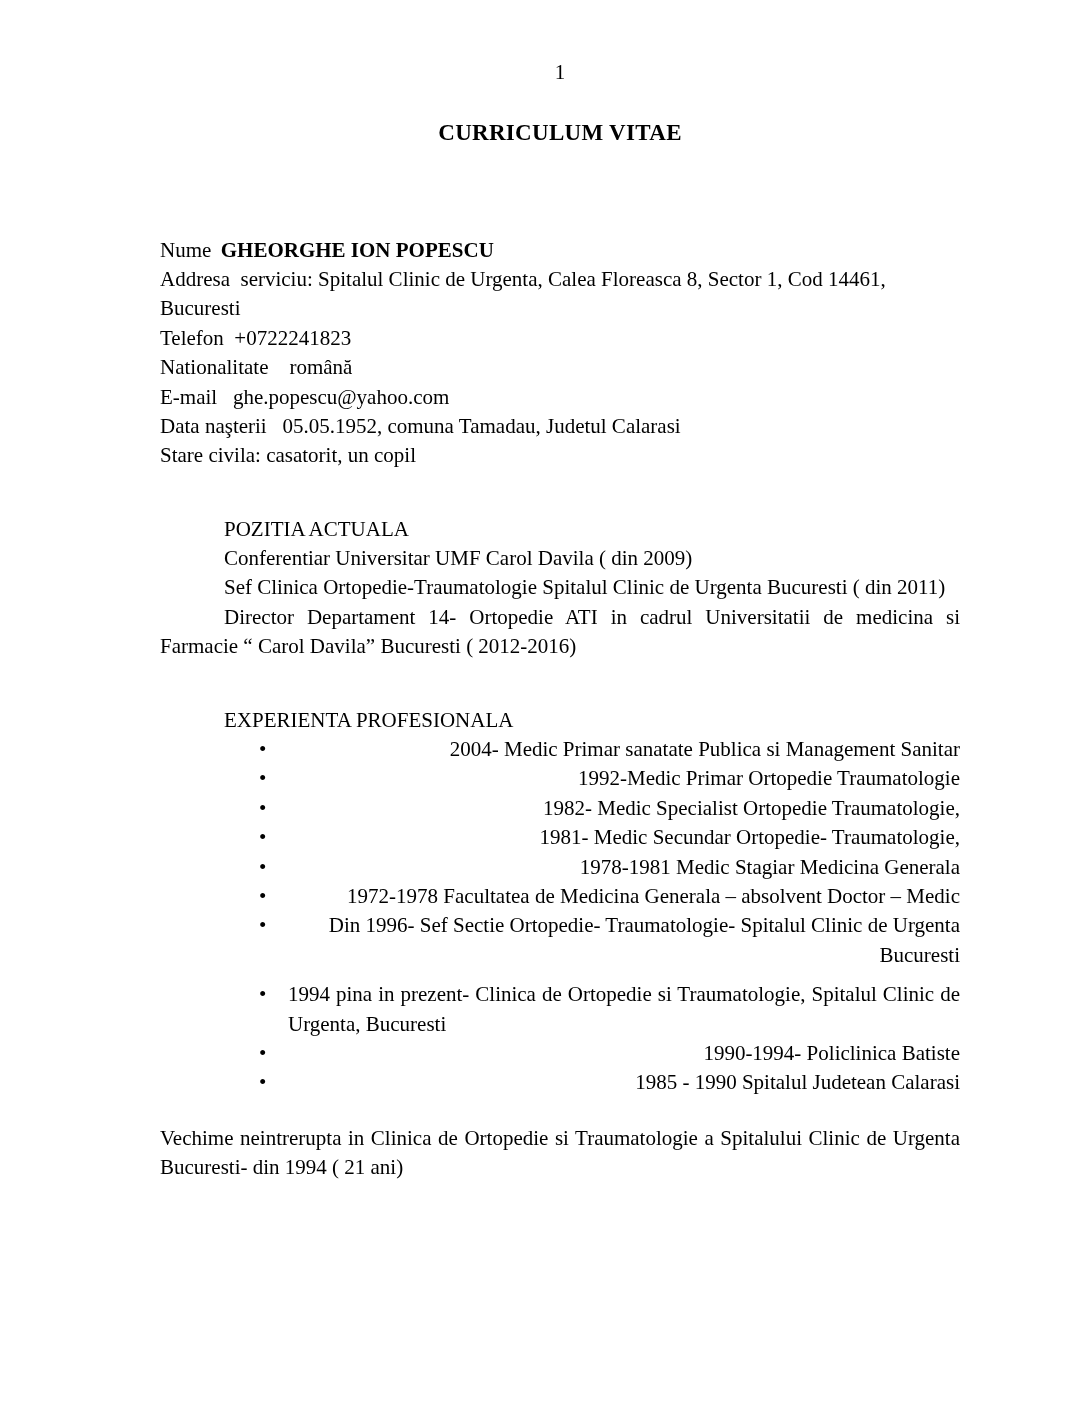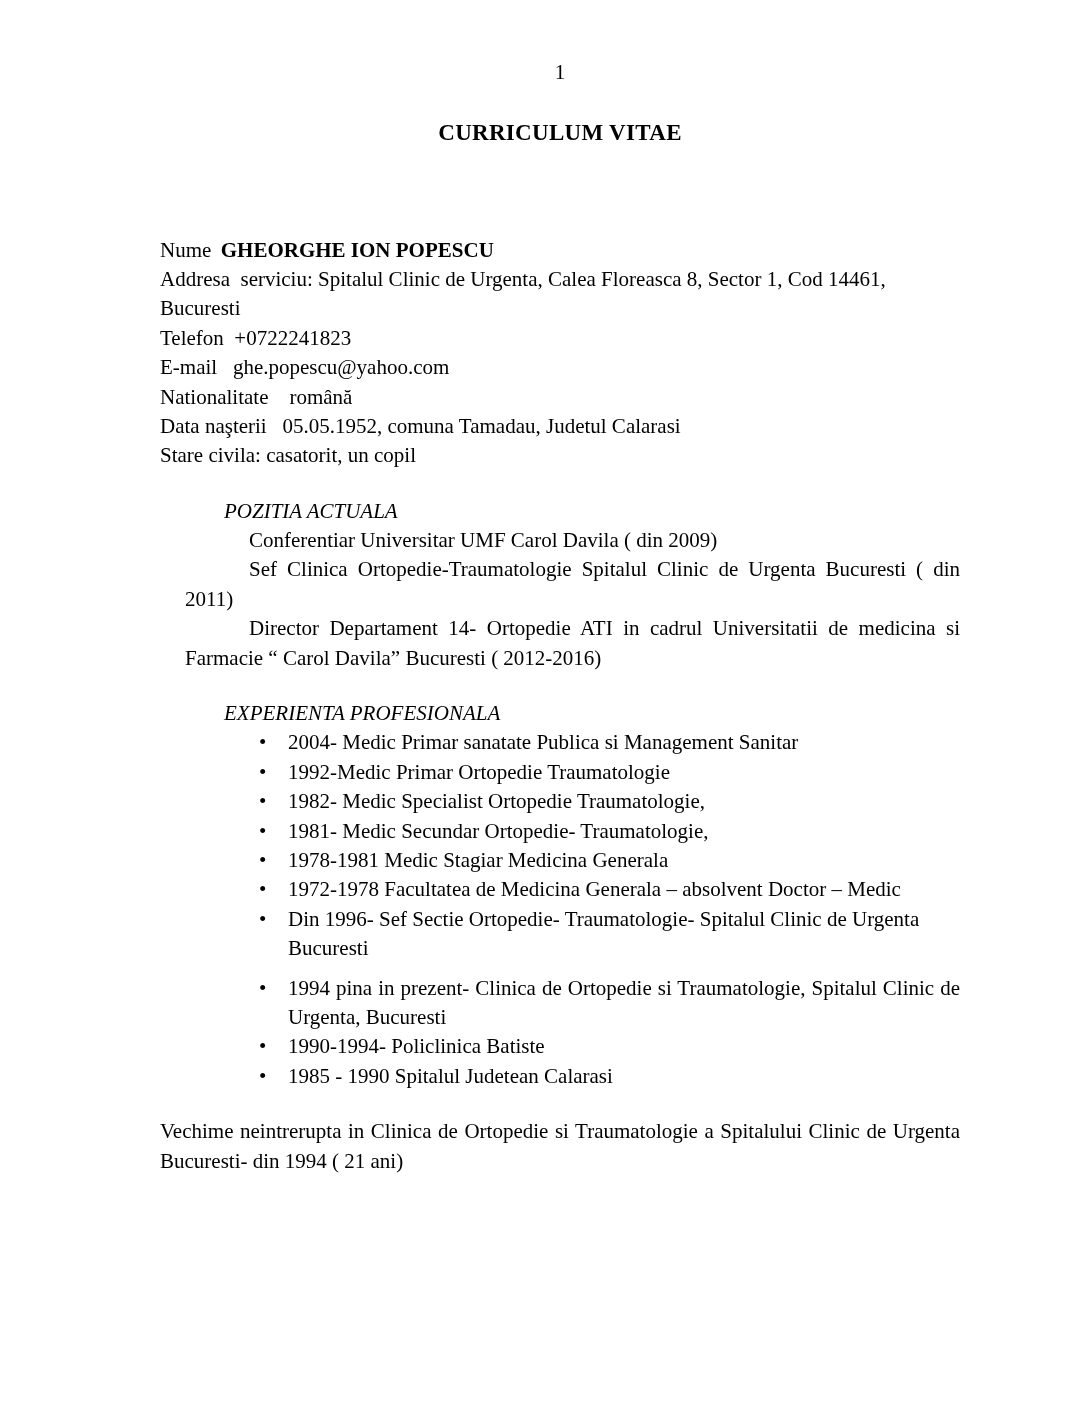--- a/index.html
+++ b/index.html
@@ -29,35 +29,34 @@
     margin-bottom: 86px;
   }
   .info p {
     white-space: pre-wrap;
   }
   .name-line .bold {
     font-weight: bold;
     margin-left: 0.45em;
   }
   .section-heading {
-    font-style: italic;
     text-indent: 64px;
-    margin-top: 26px;
+    margin-top: 44px;
   }
   .indent-par {
     text-indent: 64px;
     text-align: justify;
-    margin-left: 25px;
   }
   ul.exp-list {
     list-style: none;
     padding-left: 128px;
   }
   ul.exp-list li {
     position: relative;
+    text-align: right;
   }
   ul.exp-list li::before {
     content: "\2022";
     position: absolute;
     left: -29px;
     top: 0;
   }
   ul.exp-list li.justify {
     text-align: justify;
     margin-top: 10px;
@@ -73,22 +72,22 @@
 <div class="page">
 
   <div class="page-number">1</div>
 
   <div class="doc-title">CURRICULUM VITAE</div>
 
   <div class="info">
     <p class="name-line"><span>Nume</span><span class="bold">GHEORGHE ION POPESCU</span></p>
     <p>Addresa  serviciu: Spitalul Clinic de Urgenta, Calea Floreasca 8, Sector 1, Cod 14461, Bucuresti</p>
     <p>Telefon  +0722241823</p>
+    <p>Nationalitate    română</p>
     <p>E-mail   ghe.popescu@yahoo.com</p>
-    <p>Nationalitate    română</p>
     <p>Data naşterii   05.05.1952, comuna Tamadau, Judetul Calarasi</p>
     <p>Stare civila: casatorit, un copil</p>
   </div>
 
   <div>
     <p class="section-heading">POZITIA ACTUALA</p>
     <p class="indent-par">Conferentiar Universitar UMF Carol Davila ( din 2009)</p>
     <p class="indent-par">Sef Clinica Ortopedie-Traumatologie Spitalul Clinic de Urgenta Bucuresti ( din 2011)</p>
     <p class="indent-par">Director Departament 14- Ortopedie ATI in cadrul Universitatii de medicina si Farmacie “ Carol Davila” Bucuresti ( 2012-2016)</p>
   </div>

